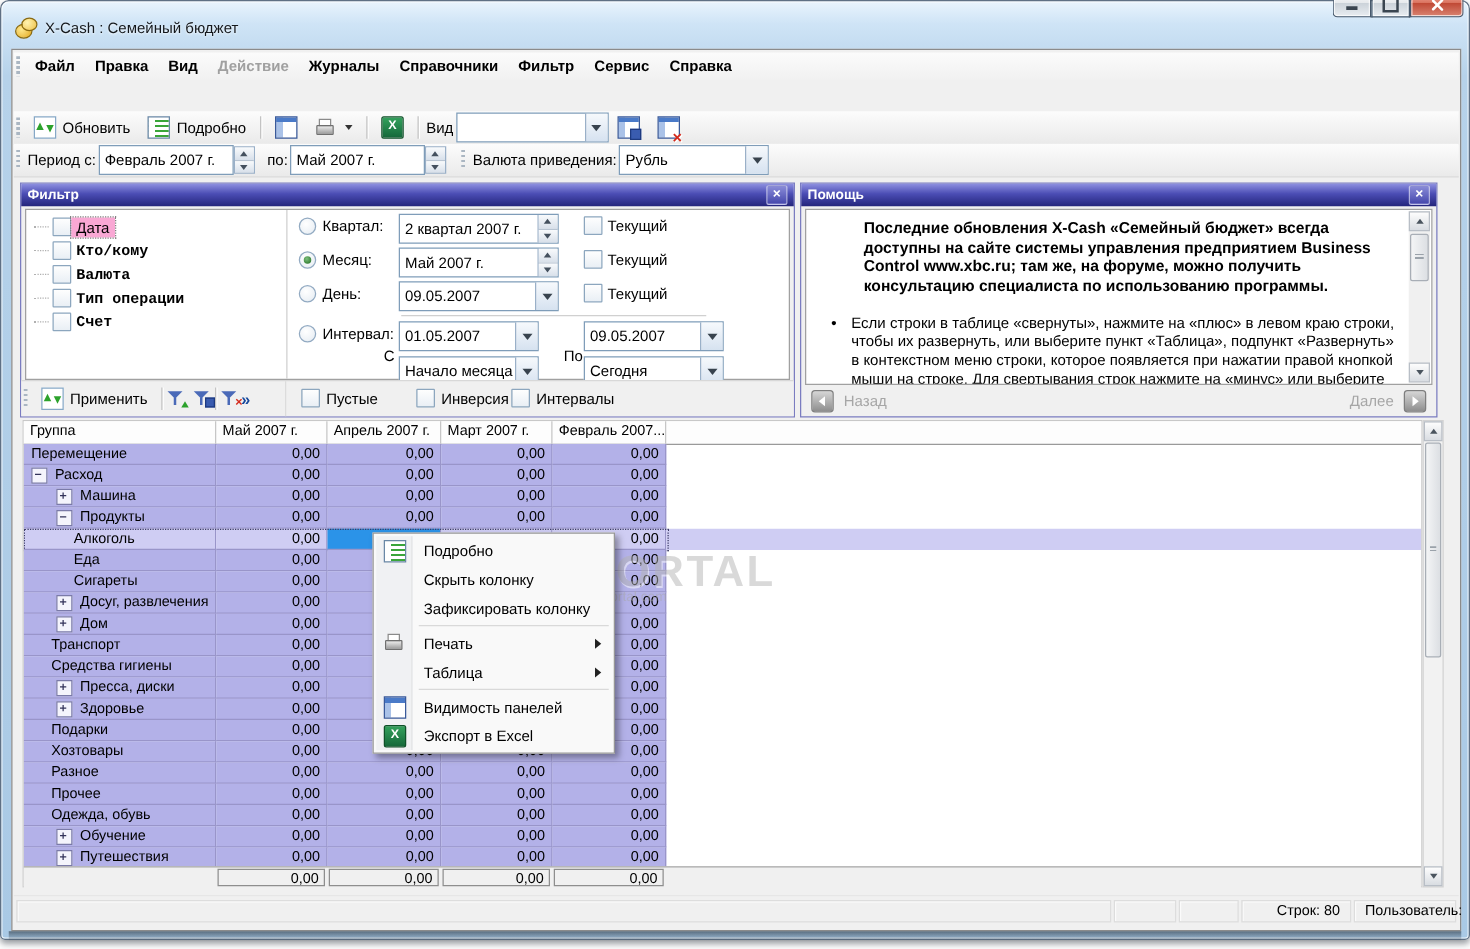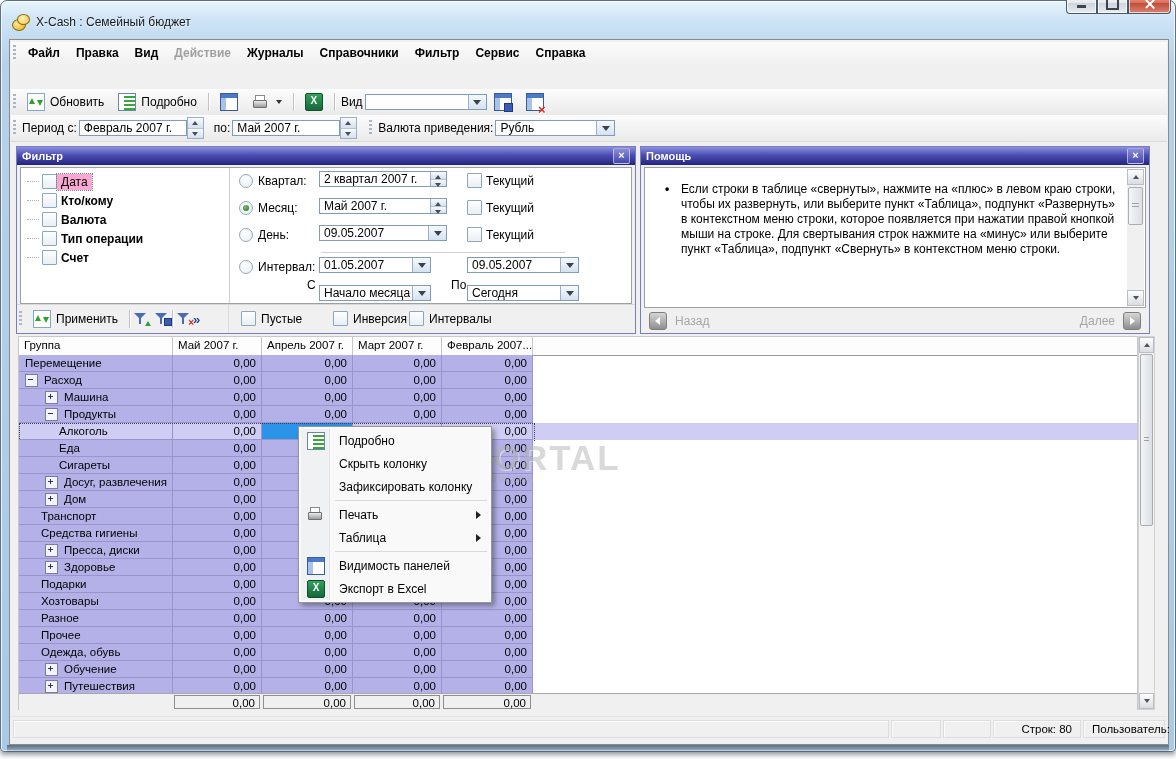--- a/index.html
+++ b/index.html
@@ -65,21 +65,21 @@
   .caret{border-left:3px solid transparent;border-right:3px solid transparent;border-top:4px solid #333;margin-left:3px;}
   .i-funnel{width:13px;height:14px;position:relative;display:inline-block;flex:none;}
   .i-funnel::before{content:"";position:absolute;left:0;top:1px;border-left:6px solid transparent;border-right:6px solid transparent;border-top:6px solid #4a6ab8;}
   .i-funnel::after{content:"";position:absolute;left:5px;top:6px;width:2px;height:6px;background:#4a6ab8;}
   .acc{position:absolute;right:-4px;bottom:0;}
   .acc-up{border-left:3px solid transparent;border-right:3px solid transparent;border-bottom:5px solid #2ca22c;width:0;height:0;}
   .acc-save{width:6px;height:6px;background:#3a5cb0;border:1px solid #1e3a80;}
   .acc-x{color:#d42a1c;font-weight:bold;font-size:10px;line-height:6px;}
   .chev{color:#16489c;font-weight:bold;font-size:13px;padding:0 3px;}
   
-  .field{display:flex;align-items:center;border:1px solid #7f9db9;background:#fff;height:16px;box-sizing:border-box;}
+  .field{display:flex;align-items:center;border:1px solid #7f9db9;background:#fff;height:24px;box-sizing:border-box;}
   .field .val{flex:1;padding:0 4px;white-space:nowrap;overflow:hidden;font-size:12px;}
   .spin{width:15px;height:100%;display:flex;flex-direction:column;border-left:1px solid #9ab0c8;flex:none;}
   .spin .sbtn{flex:1;background:linear-gradient(#f8fafc,#d8e0ea);border-bottom:1px solid #b8c4d2;position:relative;}
   .spin .sbtn:last-child{border-bottom:none;}
   .spin .sbtn::after{content:"";position:absolute;left:4px;}
   .spin .up::after{top:3px;border-left:3px solid transparent;border-right:3px solid transparent;border-bottom:4px solid #44505e;}
   .spin .dn::after{top:3px;border-left:3px solid transparent;border-right:3px solid transparent;border-top:4px solid #44505e;}
   .dd{width:17px;height:100%;background:linear-gradient(#f6f9fc,#d6e2f0);border-left:1px solid #9ab0c8;display:flex;align-items:center;justify-content:center;flex:none;}
   .dd::after{content:"";border-left:4px solid transparent;border-right:4px solid transparent;border-top:5px solid #38434e;}
   .cb{width:13px;height:13px;border:1px solid #8ca6be;background:linear-gradient(#fefefe,#e9eff5);border-radius:1px;display:inline-block;flex:none;}
@@ -91,21 +91,21 @@
     background:linear-gradient(180deg,#8d8fe0 0%,#4b4db4 45%,#24257c 100%);}
   .phx{margin-left:auto;width:15px;height:14px;text-align:center;line-height:13px;color:#fff;font-weight:bold;font-size:11px;
     background:linear-gradient(#8a8cd8,#4547ac);border:1px solid rgba(255,255,255,.5);border-radius:2px;}
   .filter{left:6px;top:106px;width:618px;height:186px;}
   .fbody{position:absolute;left:3px;top:20px;right:3px;bottom:29px;background:#fff;border:1px solid #a0a0a0;}
   .fdivider{position:absolute;left:208px;top:0;bottom:0;width:1px;background:#d0d0d0;}
   .ftree{position:absolute;left:0;top:4px;width:208px;bottom:0;}
   .titem{position:absolute;left:0;height:19px;display:flex;align-items:center;}
   .titem .stub{width:12px;height:1px;margin-left:6px;margin-right:3px;border-top:1px dotted #b0b0b0;}
   .titem .tlabel{padding:1px 4px;font-size:12px;}
-  .titem .tlabel.bold{font-weight:bold;}
+  .titem .tlabel.bold{font-weight:bold;font-family:Liberation Mono, monospace;}
   .titem .tlabel.sel{background:#f9a8d4;outline:1px dotted #808080;}
   .prow{position:absolute;left:0;right:0;height:24px;}
   .prow .radio{position:absolute;left:218px;top:4px;}
   .prow .plab{position:absolute;left:237px;top:4px;font-size:12px;}
   .prow .pfield{position:absolute;left:298px;top:1px;width:128px;}
   .prow .cb{position:absolute;left:446px;top:3px;}
   .prow .cblab{position:absolute;left:465px;top:4px;font-size:12px;}
   .fsep{position:absolute;left:300px;width:244px;top:84px;border-top:1px solid #d0d0d0;}
   .irow{position:absolute;left:0;right:0;}
   .fbot{position:absolute;left:0;right:0;bottom:0;height:28px;background:#f0f0f0;border-top:1px solid #d8d8d8;display:flex;align-items:center;}
@@ -401,20 +401,21 @@
           </div>
       </div>
     </div>
 
     <div class="panel help">
       <div class="phdr">
         <span>Помощь</span>
         <span class="phx">×</span>
       </div>
       <div class="hbody">
+        <div class="hintro">Последние обновления X-Cash «Семейный бюджет» всегда доступны на сайте системы управления предприятием Business Control www.xbc.ru; там же, на форуме,  можно получить консультацию специалиста по использованию  программы.</div>
         <div class="hbullet">
           <span class="dot">•</span>
           <span>Если строки в таблице «свернуты», нажмите на «плюс» в левом краю строки, чтобы их развернуть, или выберите пункт «Таблица», подпункт «Развернуть» в контекстном меню строки, которое появляется при нажатии правой кнопкой мыши на строке.  Для свертывания строк нажмите на «минус» или выберите пункт «Таблица», подпункт «Свернуть» в контекстном меню строки.</span>
         </div>
         <div class="hscroll">
           <span class="sb-arrow up" style="top:0;"></span>
           <span class="sb-thumb" style="top:18px;height:36px;"></span>
           <span class="sb-arrow down" style="bottom:0;top:auto;"></span>
         </div>
       </div>

